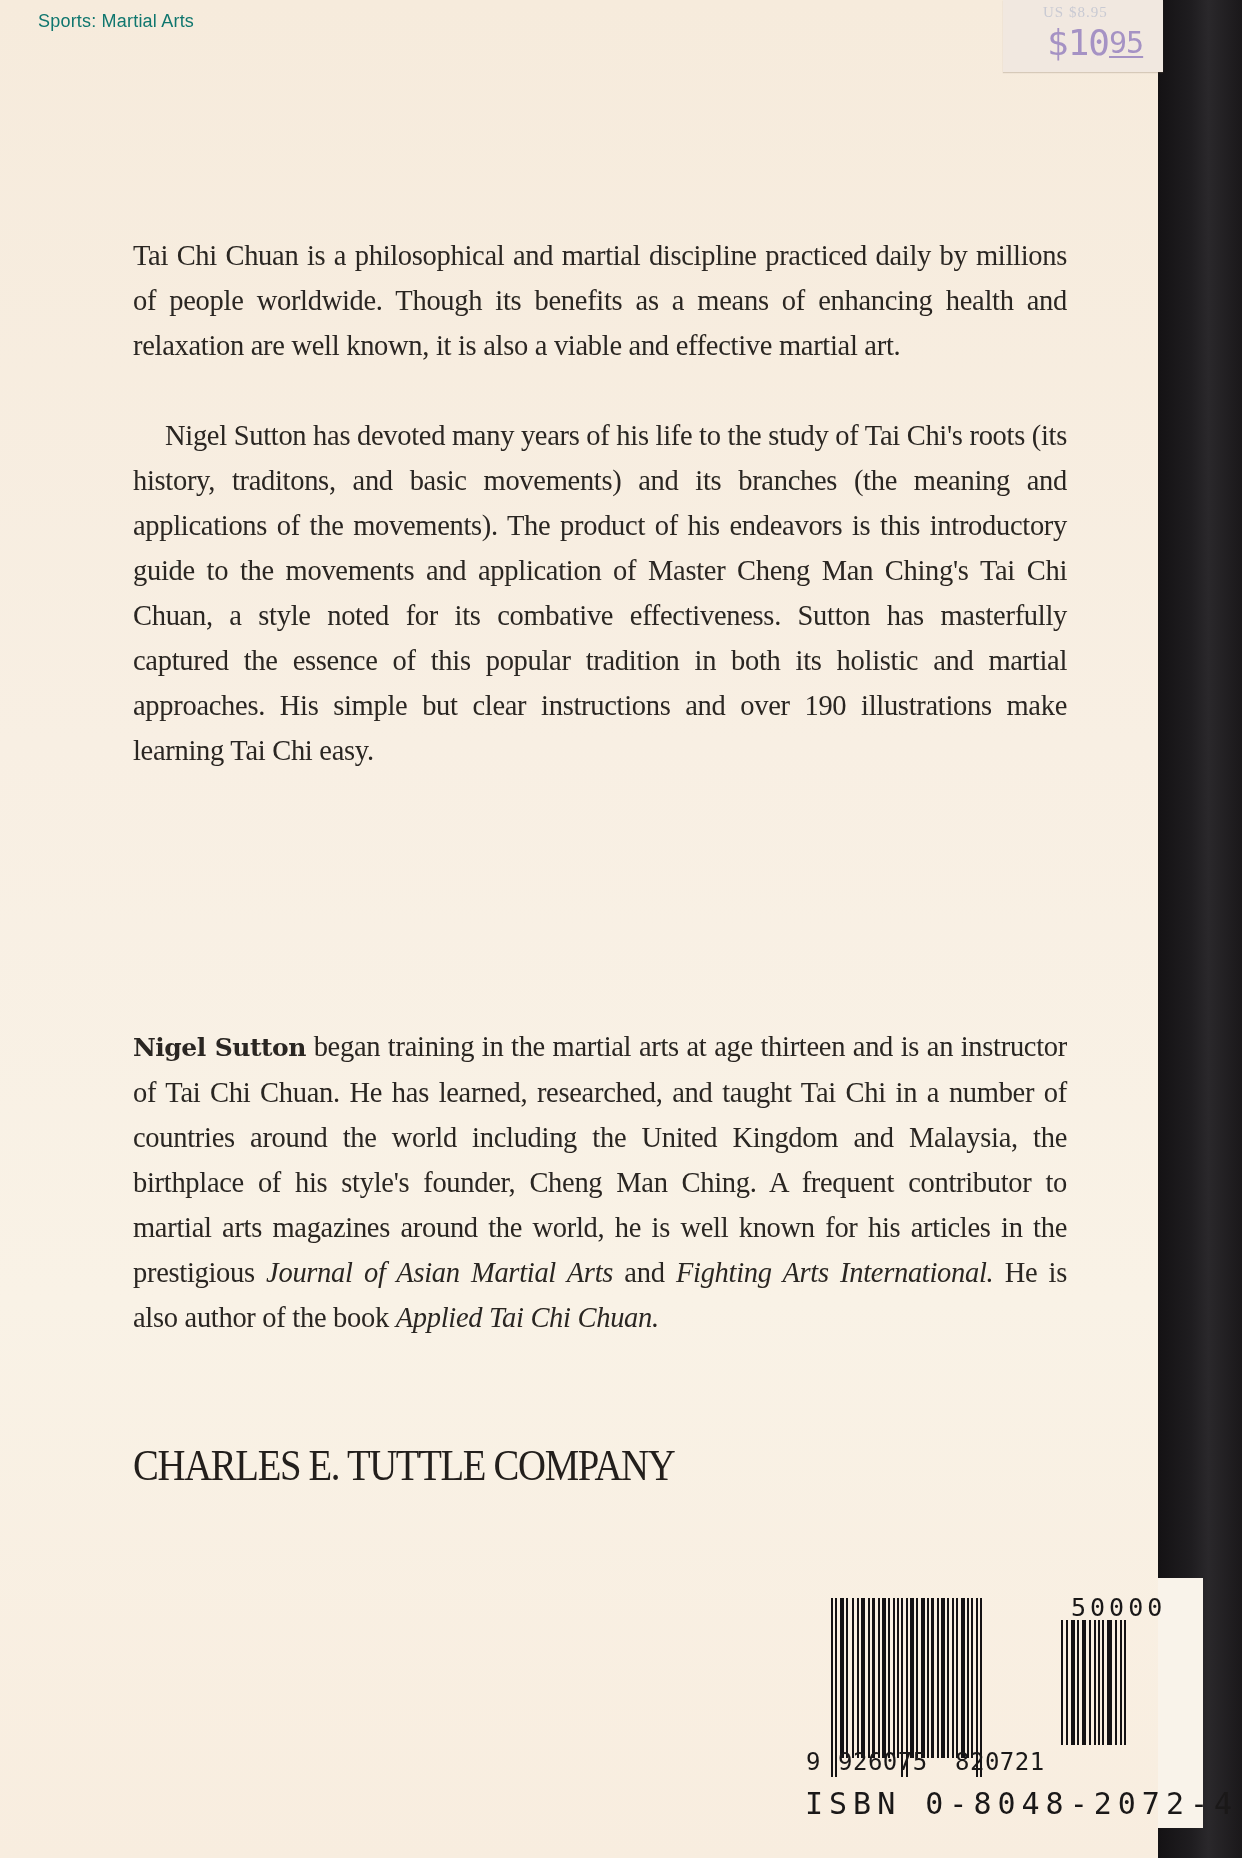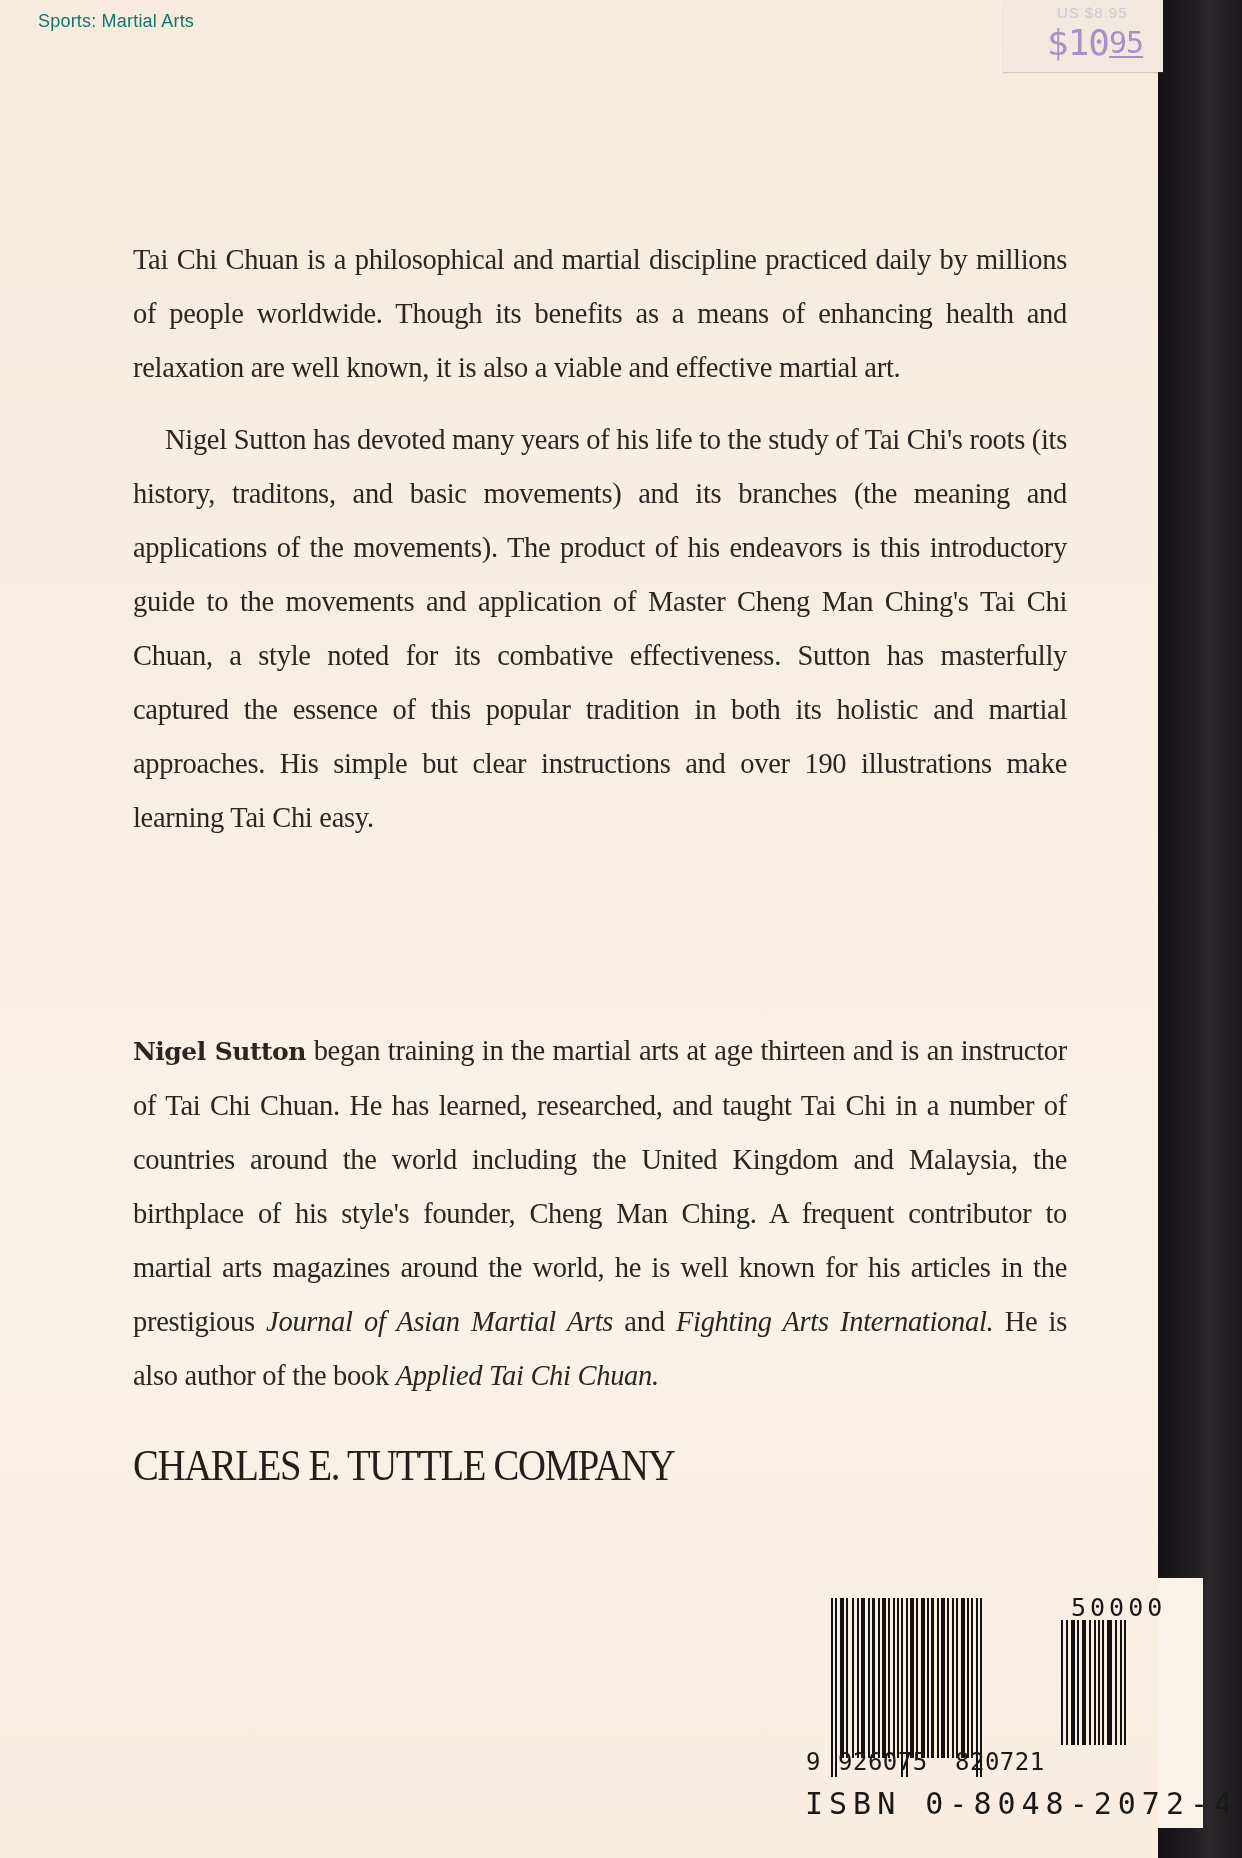--- a/index.html
+++ b/index.html
@@ -22,39 +22,39 @@
       font-family: "Liberation Sans", "DejaVu Sans", sans-serif;
       font-size: 18px; color: #0f766e; letter-spacing: 0.2px;
       filter: blur(0.4px);
     }
     .price-sticker {
       position: absolute; left: 1003px; top: 0; width: 160px; height: 72px;
       background: #f1e8e0;
       box-shadow: 0 1px 1px rgba(120,100,80,0.25);
     }
     .price-old {
-      position: absolute; left: 54px; top: 4px;
-      font-family: Liberation Sans, sans-serif; font-size: 15px;
+      position: absolute; left: 40px; top: 4px;
+      font-family: Liberation Serif, serif; font-size: 15px;
       color: #c9cad3; letter-spacing: 1px; filter: blur(0.6px);
     }
     .price-new {
       position: absolute; left: 44px; top: 24px;
       font-family: "DejaVu Sans Mono", "Liberation Mono", monospace;
       font-size: 36px; color: #a592c4; line-height: 38px;
       display: flex; align-items: flex-start; letter-spacing: -1px;
       filter: blur(0.3px);
     }
     .price-cents {
       font-size: 30px; text-decoration: underline; text-decoration-thickness: 2px;
       text-underline-offset: 3px;
     }
     .body-text {
       position: absolute; left: 133px; width: 934px;
       font-family: "Liberation Serif", "DejaVu Serif", serif;
-      font-size: 28.5px; line-height: 54px; color: #2a2622;
+      font-size: 28.5px; line-height: 45px; color: #2a2622;
       text-align: justify;
       letter-spacing: -0.3px;
     }
     .body-text p { margin: 0; }
     .para-1 { top: 233px; }
     .para-2 { top: 413px; }
     .para-2 p { text-indent: 32px; }
     .para-3 { top: 1024px; }
     .author-bold { font-weight: bold; font-family: "DejaVu Serif", serif; font-size: 25px; letter-spacing: -0.5px; }
     .italic { font-style: italic; }

